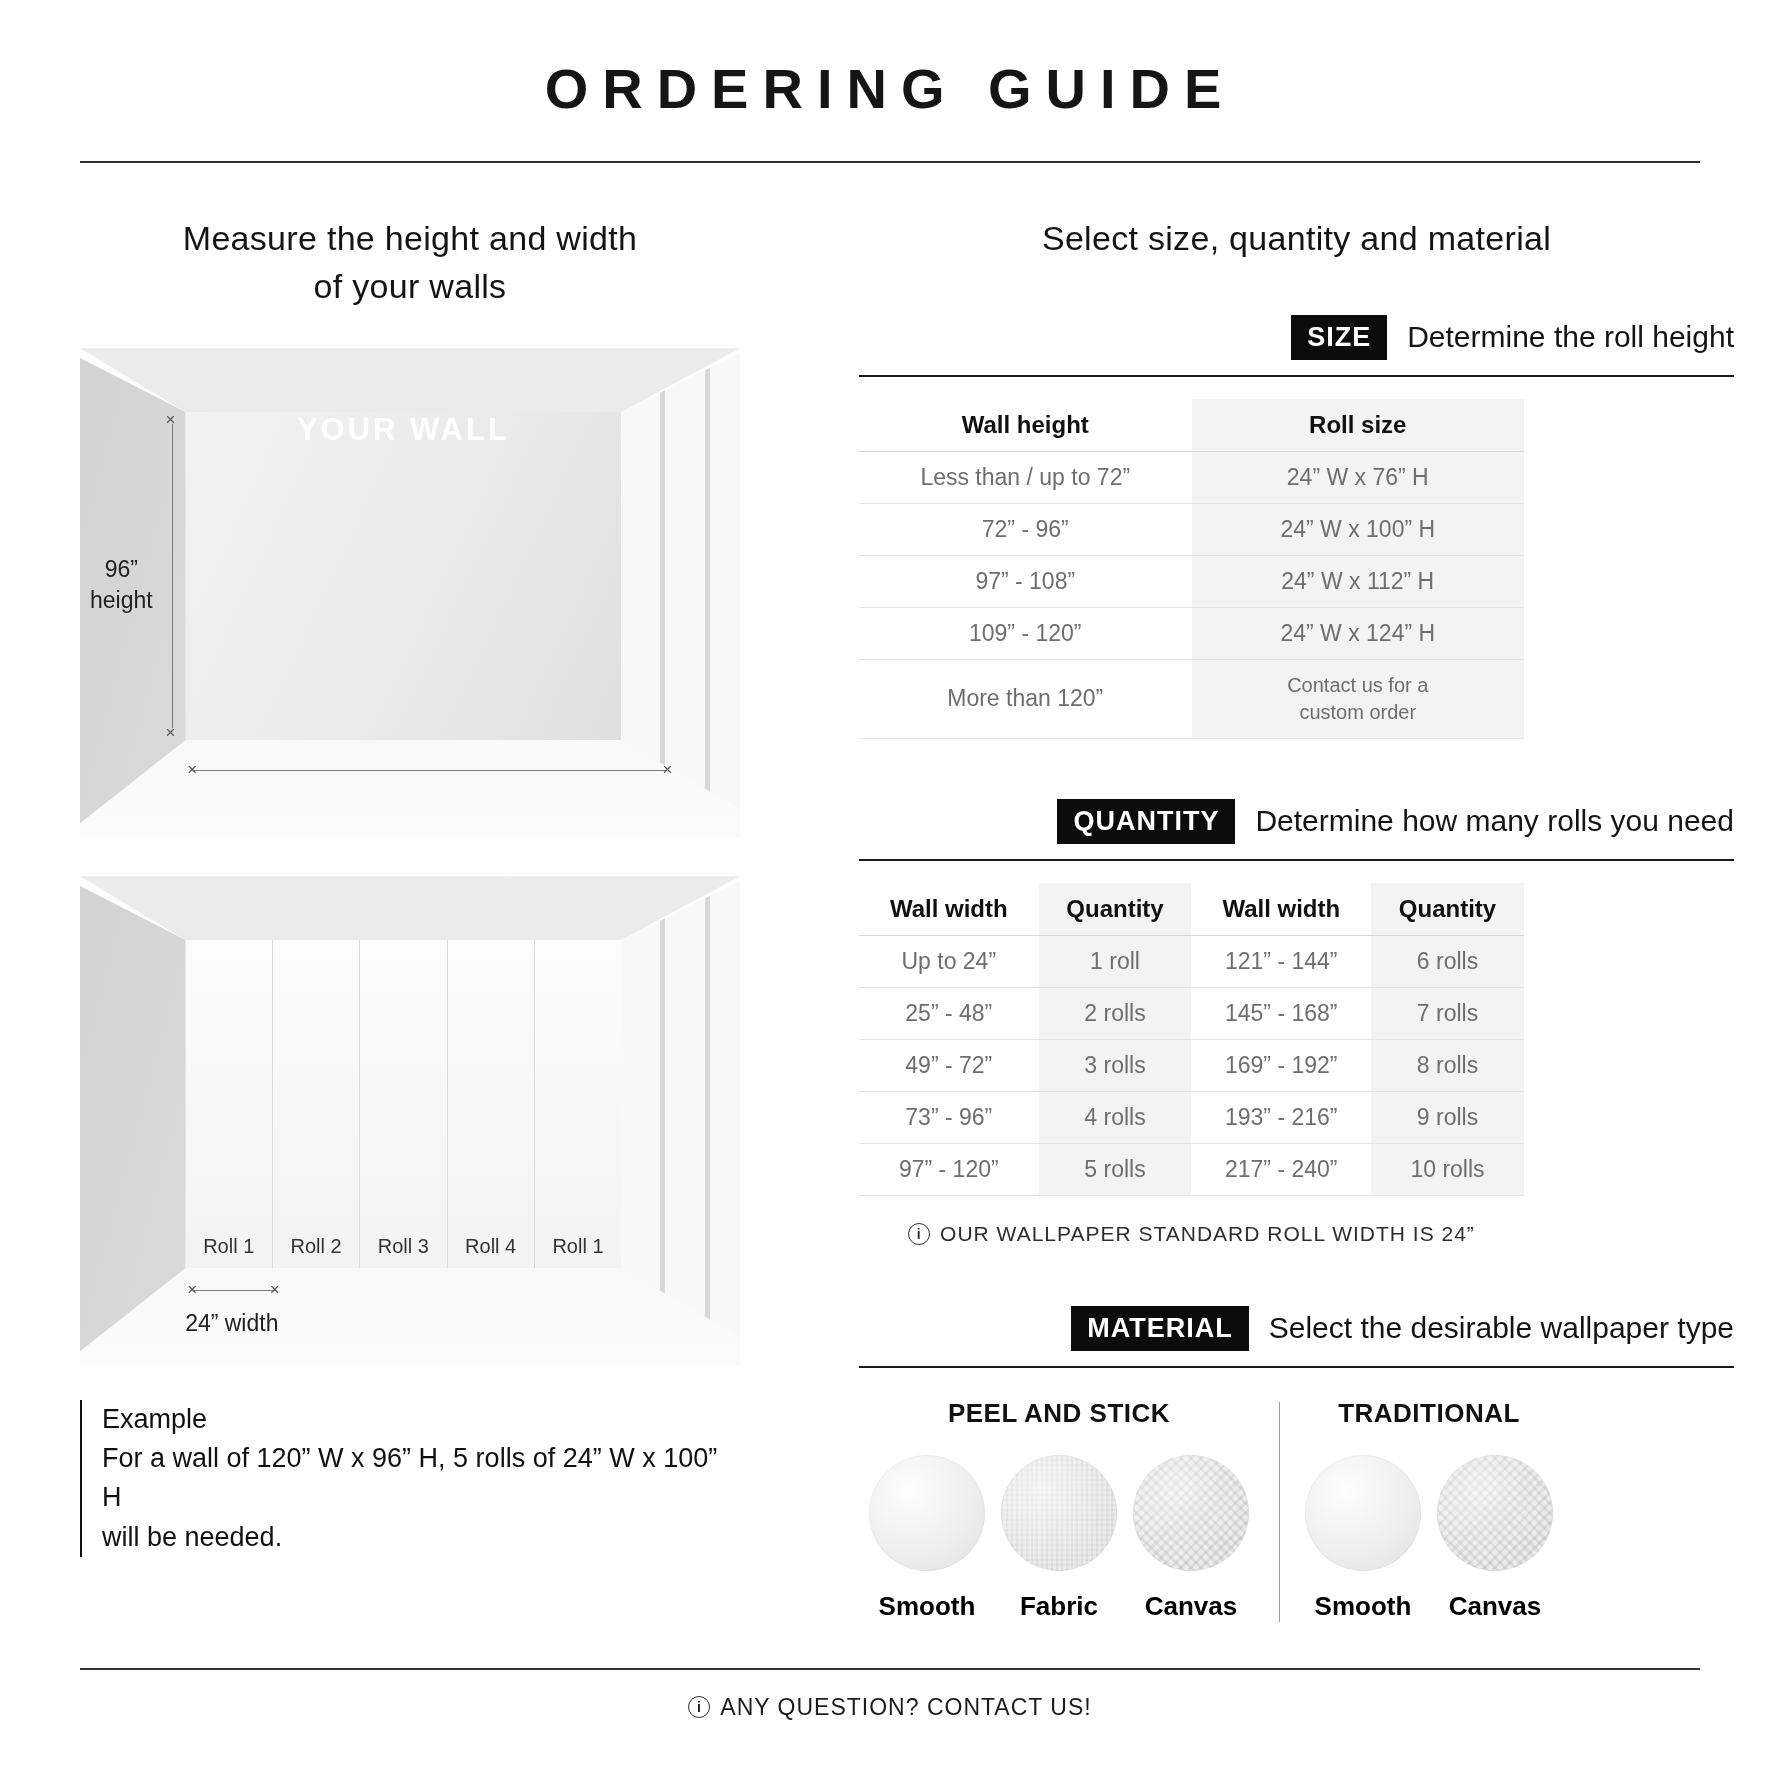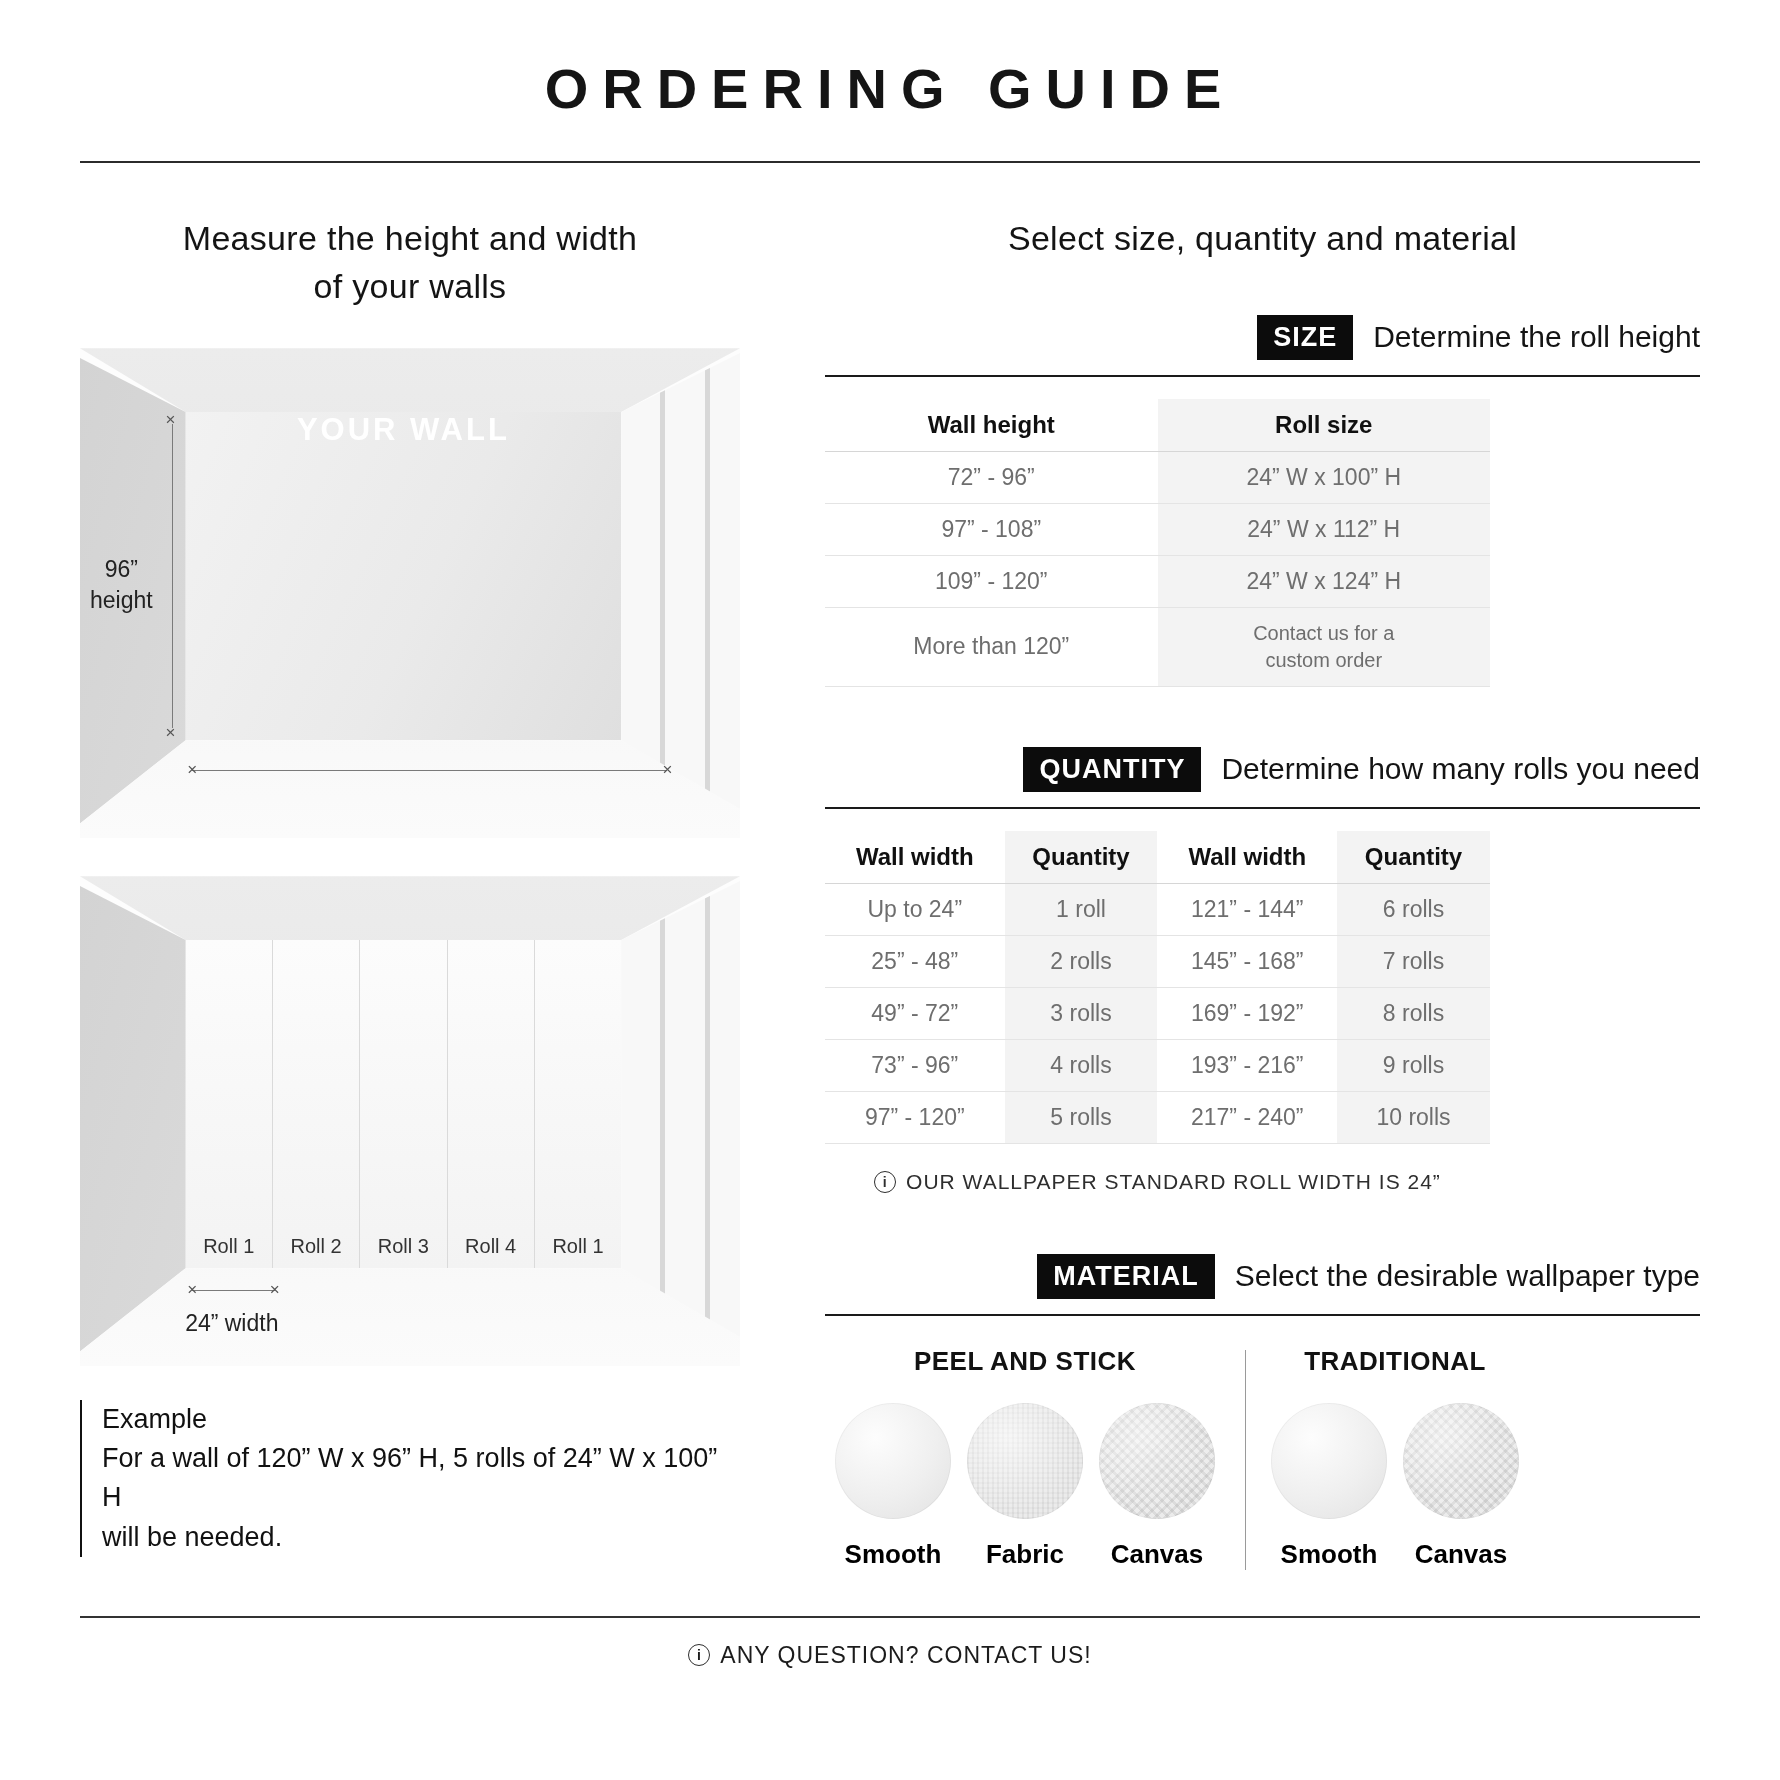--- a/index.html
+++ b/index.html
@@ -20,21 +20,21 @@
     padding-top: 56px;
     text-align: center;
     font-size: 56px;
     font-weight: 600;
     letter-spacing: 14px;
     color: #151515;
   }
   .title-rule { border-top: 2px solid #2b2b2b; margin: 40px 80px 0 80px; }
 
   
-  .columns { display: flex; gap: 85px; padding: 0 80px; margin-top: 52px; align-items: flex-start; }
+  .columns { display: flex; gap: 119px; padding: 0 80px; margin-top: 52px; align-items: flex-start; }
   .col-left  { flex: 0 0 660px; width: 660px; }
   .col-right { flex: 0 0 875px; width: 875px; }
   .section-heading {
     font-size: 34px; font-weight: 500; margin: 0; text-align: center;
     line-height: 1.4; letter-spacing: 0.3px; color: #141414;
   }
   .col-left .section-heading { max-width: 480px; margin: 0 auto; }
 
   
   .room { position: relative; width: 660px; height: 490px; margin-top: 38px; background: #fdfdfd; overflow: hidden; }
@@ -193,20 +193,24 @@
         </div>
         <table class="data-table size-table">
           <thead>
             <tr>
               <th>Wall height</th>
               <th class="shade">Roll size</th>
             </tr>
           </thead>
           <tbody>
             <tr>
+              <td>Less than / up to 72”</td>
+              <td class="shade">24” W x 76” H</td>
+            </tr>
+            <tr>
               <td>72” - 96”</td>
               <td class="shade">24” W x 100” H</td>
             </tr>
             <tr>
               <td>97” - 108”</td>
               <td class="shade">24” W x 112” H</td>
             </tr>
             <tr>
               <td>109” - 120”</td>
               <td class="shade">24” W x 124” H</td>

